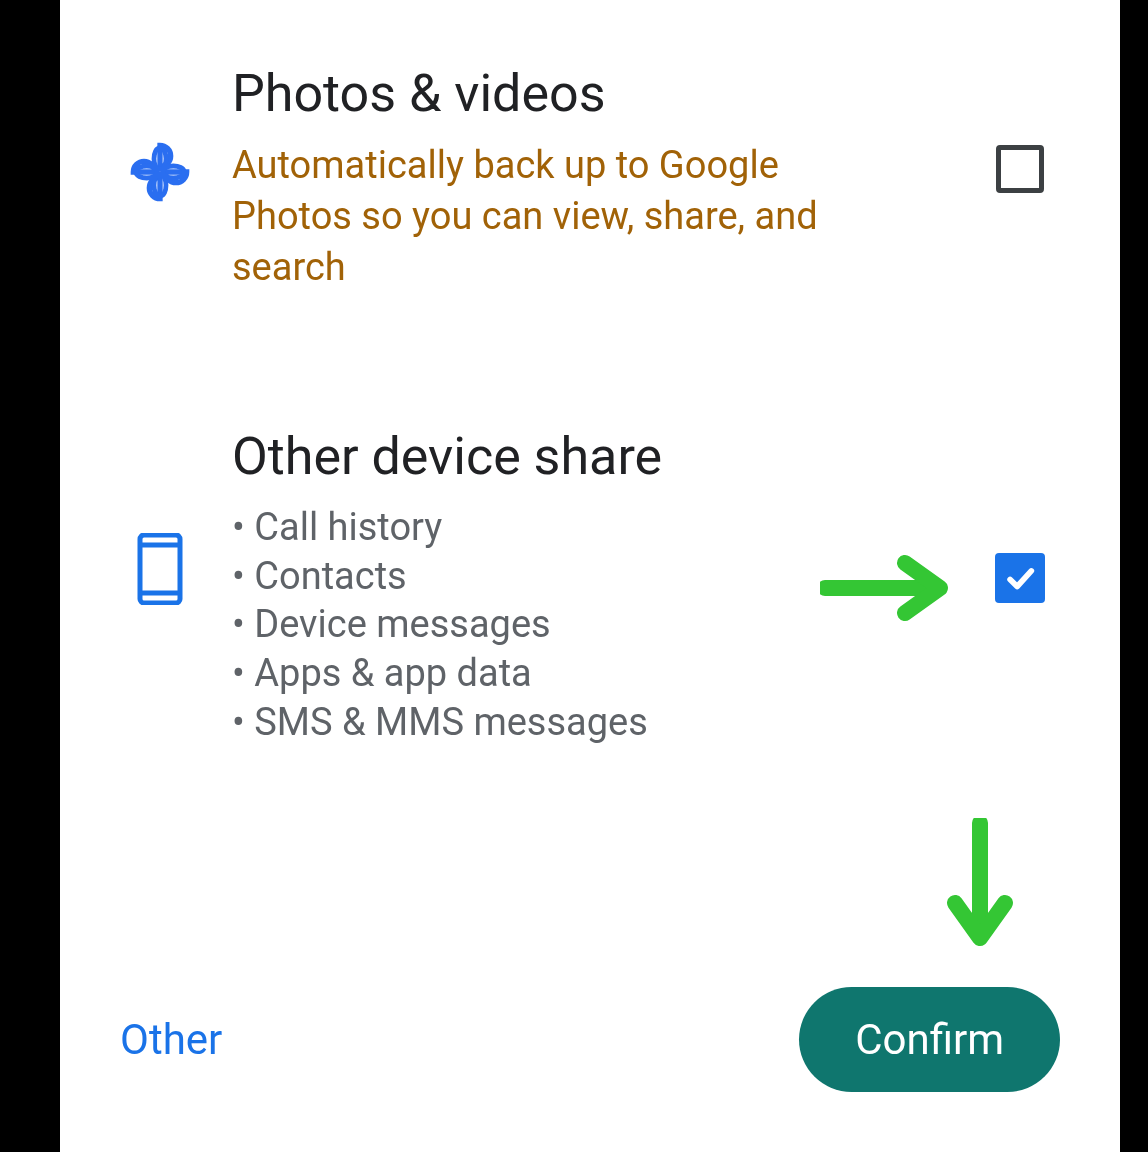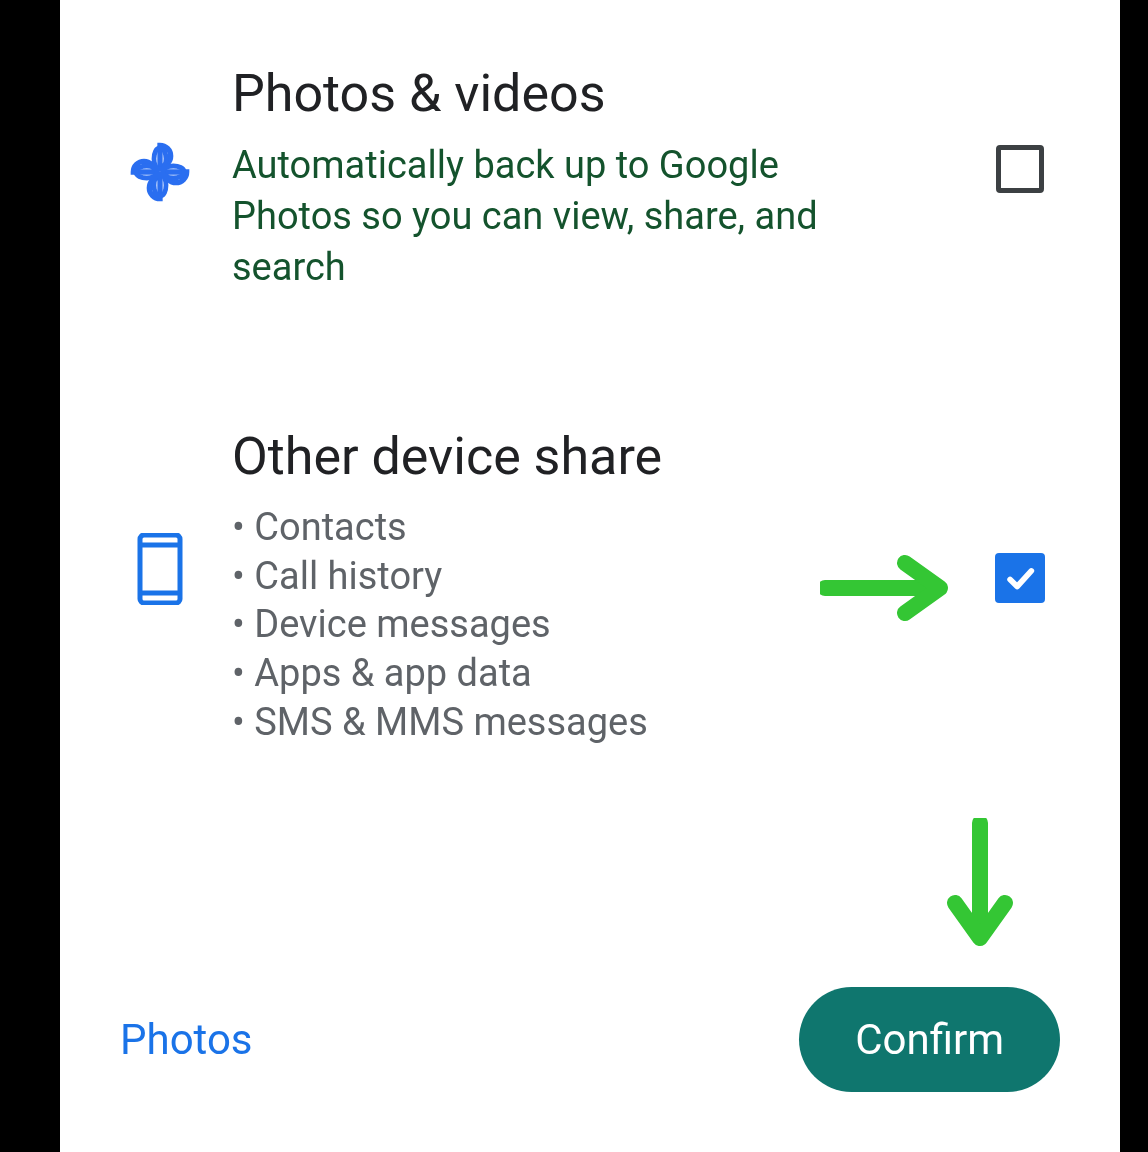--- a/index.html
+++ b/index.html
@@ -39,21 +39,21 @@
     }
     .option-title {
       font-size: 52px;
       font-weight: 400;
       color: #202124;
       line-height: 1.3;
       margin-bottom: 12px;
     }
     .option-desc {
       font-size: 38px;
-      color: #14532d;
+      color: #a16207;
       line-height: 1.35;
       max-width: 600px;
     }
     .option-bullets {
       font-size: 38px;
       color: #5f6368;
       line-height: 1.28;
     }
     .option-bullets div::before {
       content: "•  ";
@@ -153,22 +153,22 @@
     <div class="option-icon second">
       <svg width="48" height="72" viewBox="0 0 24 36">
         <rect x="2" y="1" width="20" height="34" rx="2" stroke="#1a73e8" stroke-width="2.5" fill="none"></rect>
         <line x1="2" y1="6" x2="22" y2="6" stroke="#1a73e8" stroke-width="2.5"></line>
         <line x1="2" y1="30" x2="22" y2="30" stroke="#1a73e8" stroke-width="2.5"></line>
       </svg>
     </div>
     <div class="option-text">
       <div class="option-title">Other device share</div>
       <div class="option-bullets">
+        <div>Call history</div>
         <div>Contacts</div>
-        <div>Call history</div>
         <div>Device messages</div>
         <div>Apps &amp; app data</div>
         <div>SMS &amp; MMS messages</div>
       </div>
     </div>
     <div class="checkbox-wrap second">
       <div class="checkbox-checked">
         <svg width="34" height="34" viewBox="0 0 24 24">
           <path d="M5 13 L10 18 L20 7" stroke="#fff" stroke-width="4" fill="none" stroke-linecap="round" stroke-linejoin="round"></path>
         </svg>
@@ -184,17 +184,17 @@
   </div>
 
   <div class="arrow-down">
     <svg width="80" height="130" viewBox="0 0 80 130">
       <line x1="40" y1="5" x2="40" y2="100" stroke="#34c634" stroke-width="16" stroke-linecap="round"></line>
       <path d="M15 85 L40 120 L65 85" stroke="#34c634" stroke-width="16" fill="none" stroke-linecap="round" stroke-linejoin="round"></path>
     </svg>
   </div>
 
   <div class="bottom-bar">
-    <button class="cancel-btn">Photos</button>
+    <button class="cancel-btn">Other</button>
     <button class="confirm-btn">Confirm</button>
   </div>
 
 </div>
 
 </body></html>

